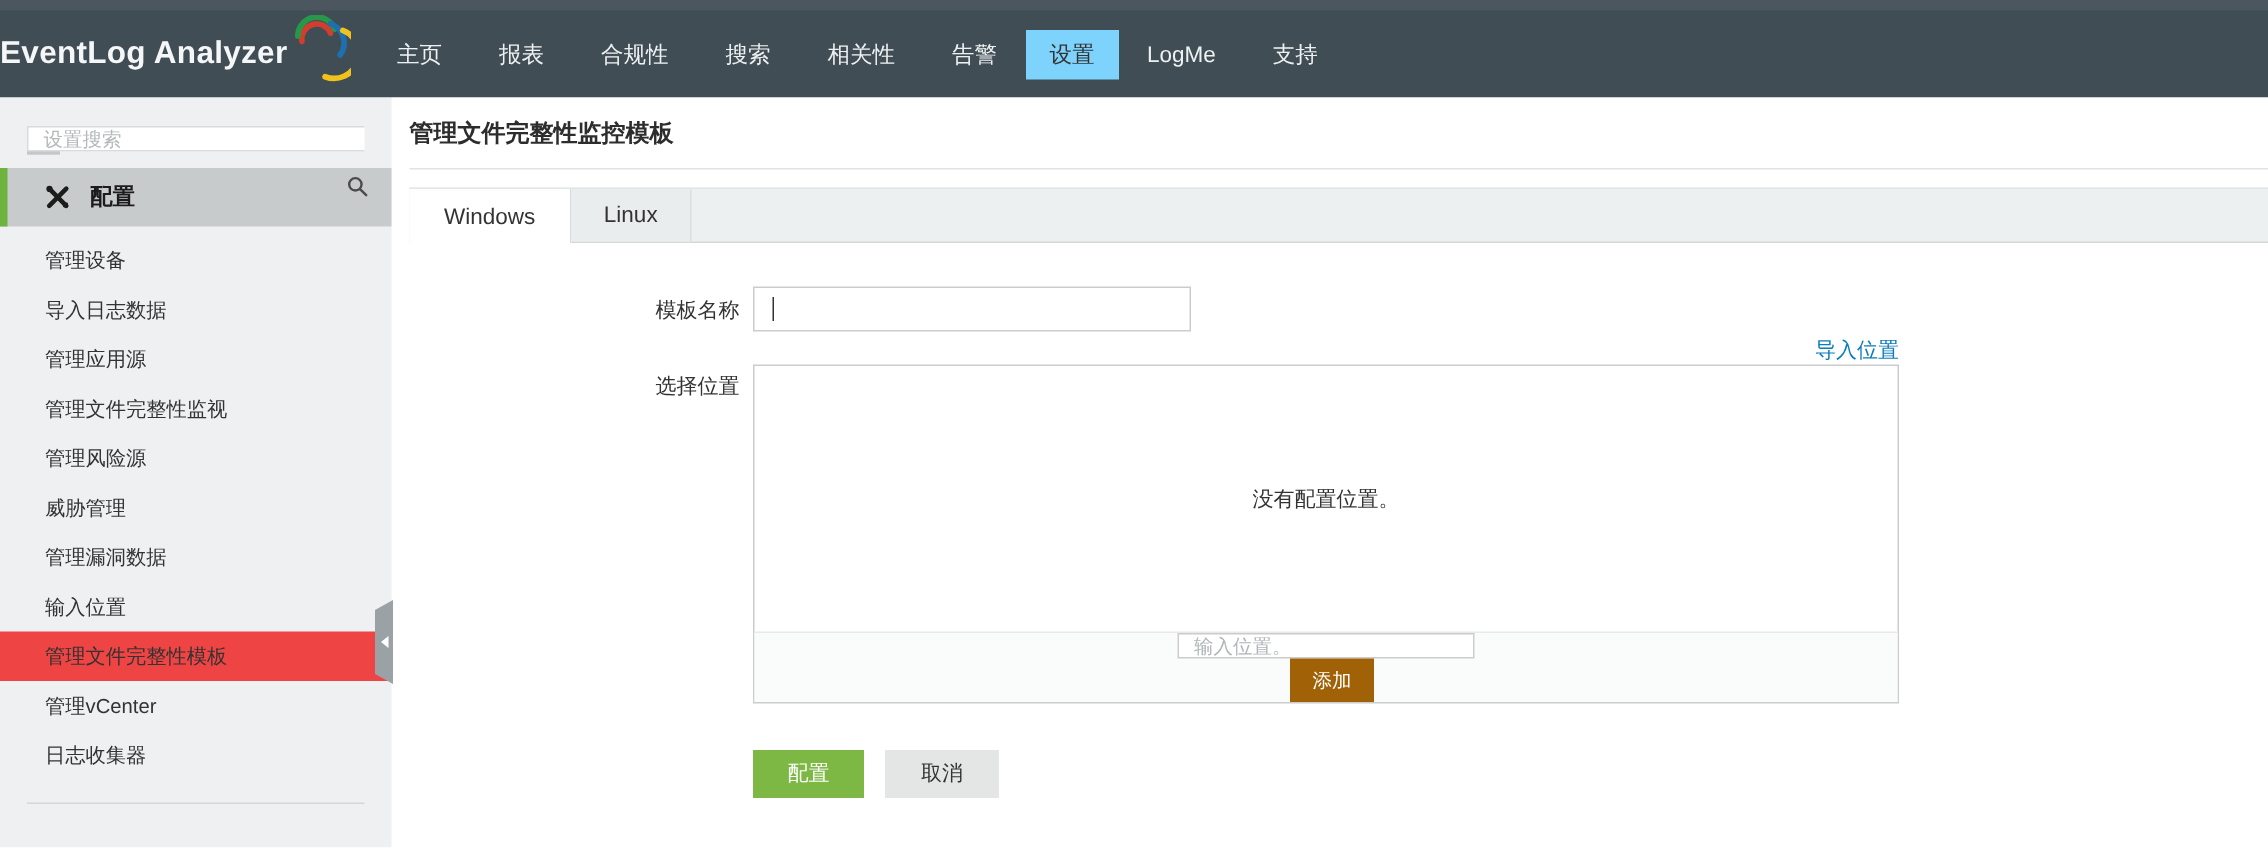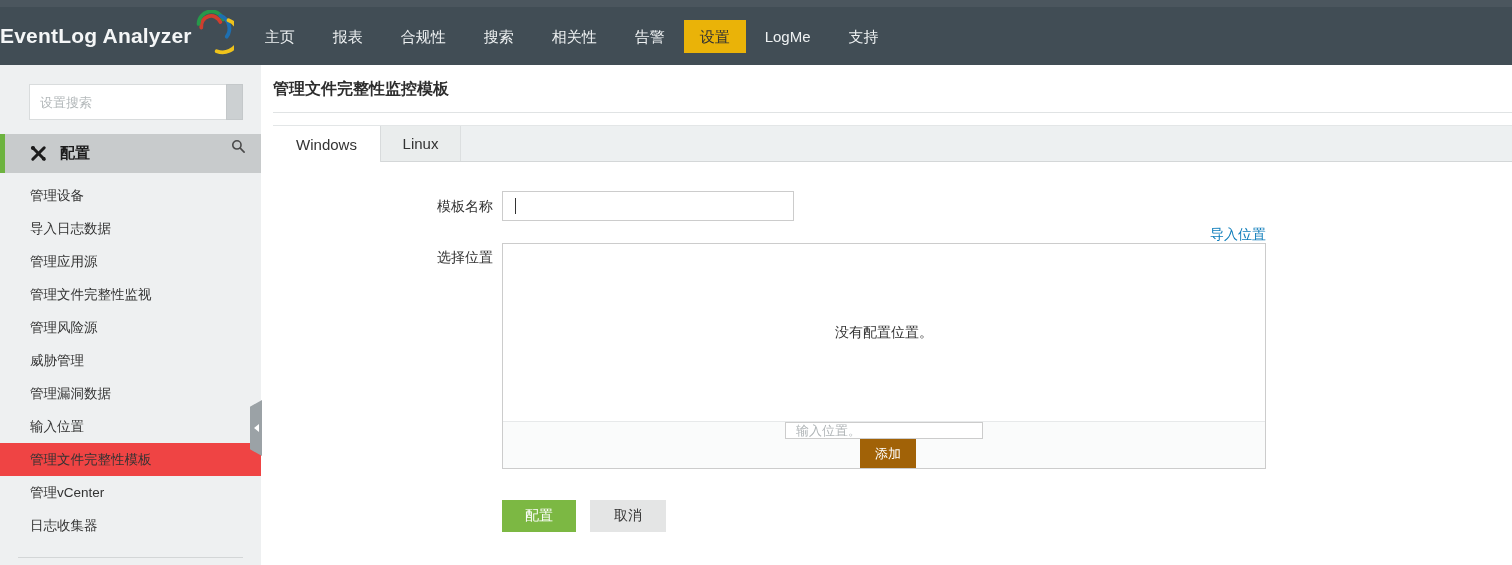--- a/index.html
+++ b/index.html
@@ -8,28 +8,28 @@
 
   
   .navbar { height:65px; background:#414d55; border-top:7px solid #4b565e;
             display:flex; align-items:center; }
   .logo { display:flex; align-items:center; cursor:pointer; }
   .logo-text { color:#f4f6f7; font-size:21px; font-weight:bold; letter-spacing:.2px; }
   .logo-swirl { margin-left:2px; margin-top:-6px; }
   .topnav { display:flex; align-items:center; margin-left:12px; height:100%; }
   .topnav-item { color:#eef1f2; font-size:15px; padding:0 19px; height:33px;
                  line-height:33px; cursor:pointer; white-space:nowrap; }
-  .topnav-item.active { background:#eab308; color:#333; padding:0 16px; }
+  .topnav-item.active { background:#7dd3fc; color:#333; padding:0 16px; }
 
   
   .shell { display:flex; height:500px; }
 
   
   .sidebar { position:relative; width:261px; background:#eef0f1; flex:none; }
-  .side-search { display:flex; margin:19px 18px 0 29px; height:36px; }
+  .side-search { display:flex; margin:19px 18px 0 18px; height:14px;flex-direction:column; }
   .side-search input { flex:1; border:1px solid #d9dcdd; border-right:none; background:#fff;
                        padding:0 10px; font-size:13px; color:#333; outline:none;
                        font-family:inherit; }
   .side-search input::placeholder { color:#b3b8ba; }
   .side-search-btn { width:22px; background:#ccd0d2; border:1px solid #c4c8ca; cursor:pointer; }
   .side-section { margin-top:14px; height:39px; background:#c8cbcc; border-left:5px solid #6db33f;
                   display:flex; align-items:center; cursor:pointer; }
   .side-section .tools { margin-left:24px; display:flex; }
   .side-section .title { margin-left:12px; font-size:15px; font-weight:bold; color:#1c1c1c; }
   .side-section .mag { margin-left:auto; margin-right:15px; align-self:flex-start;

